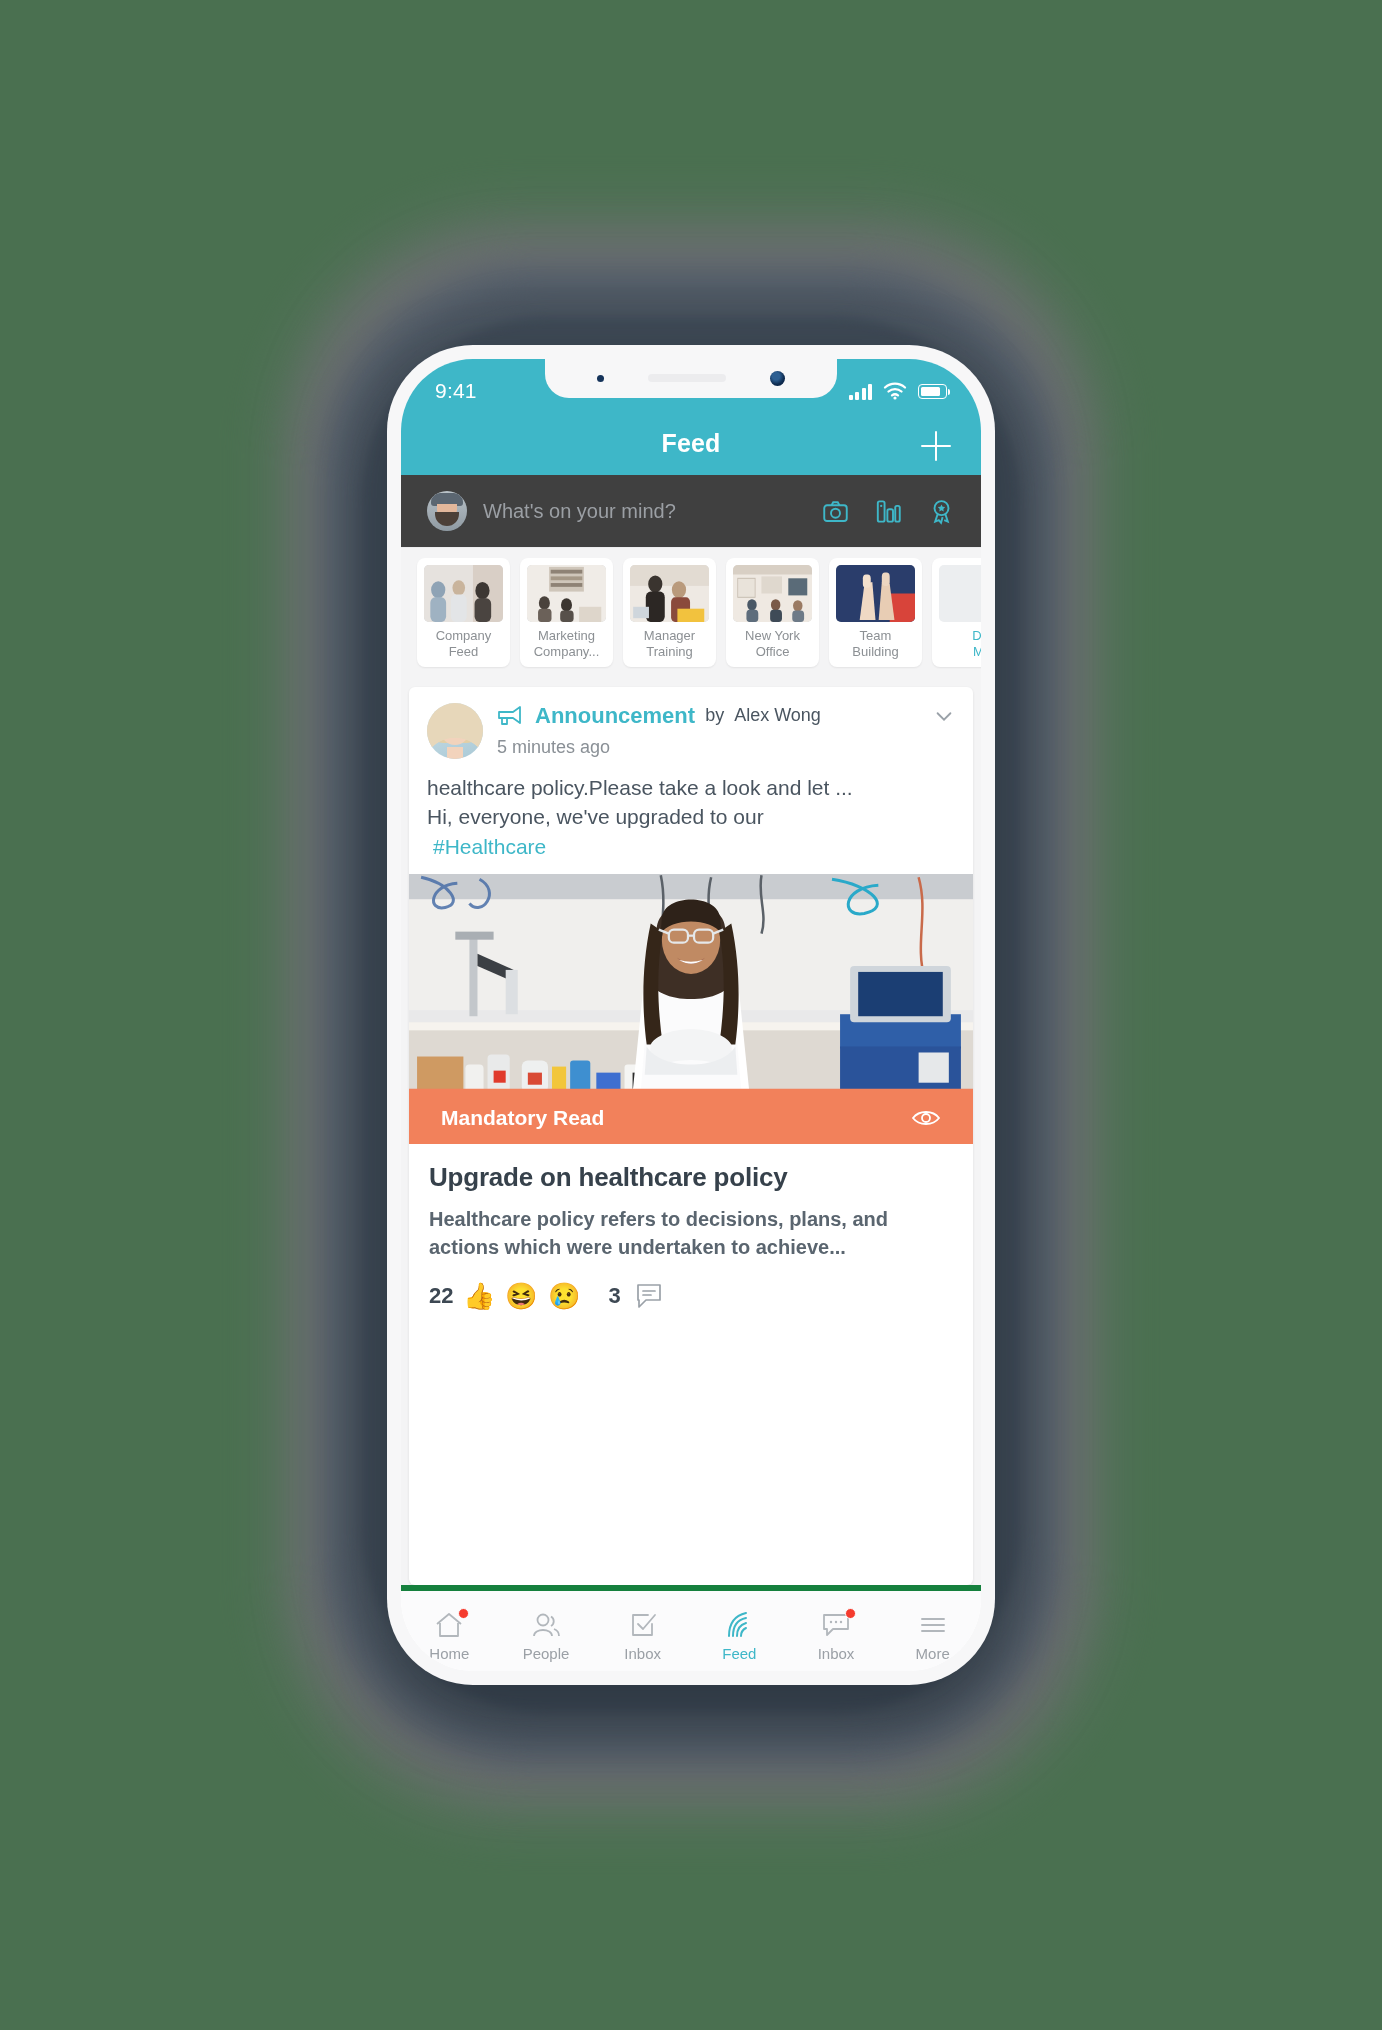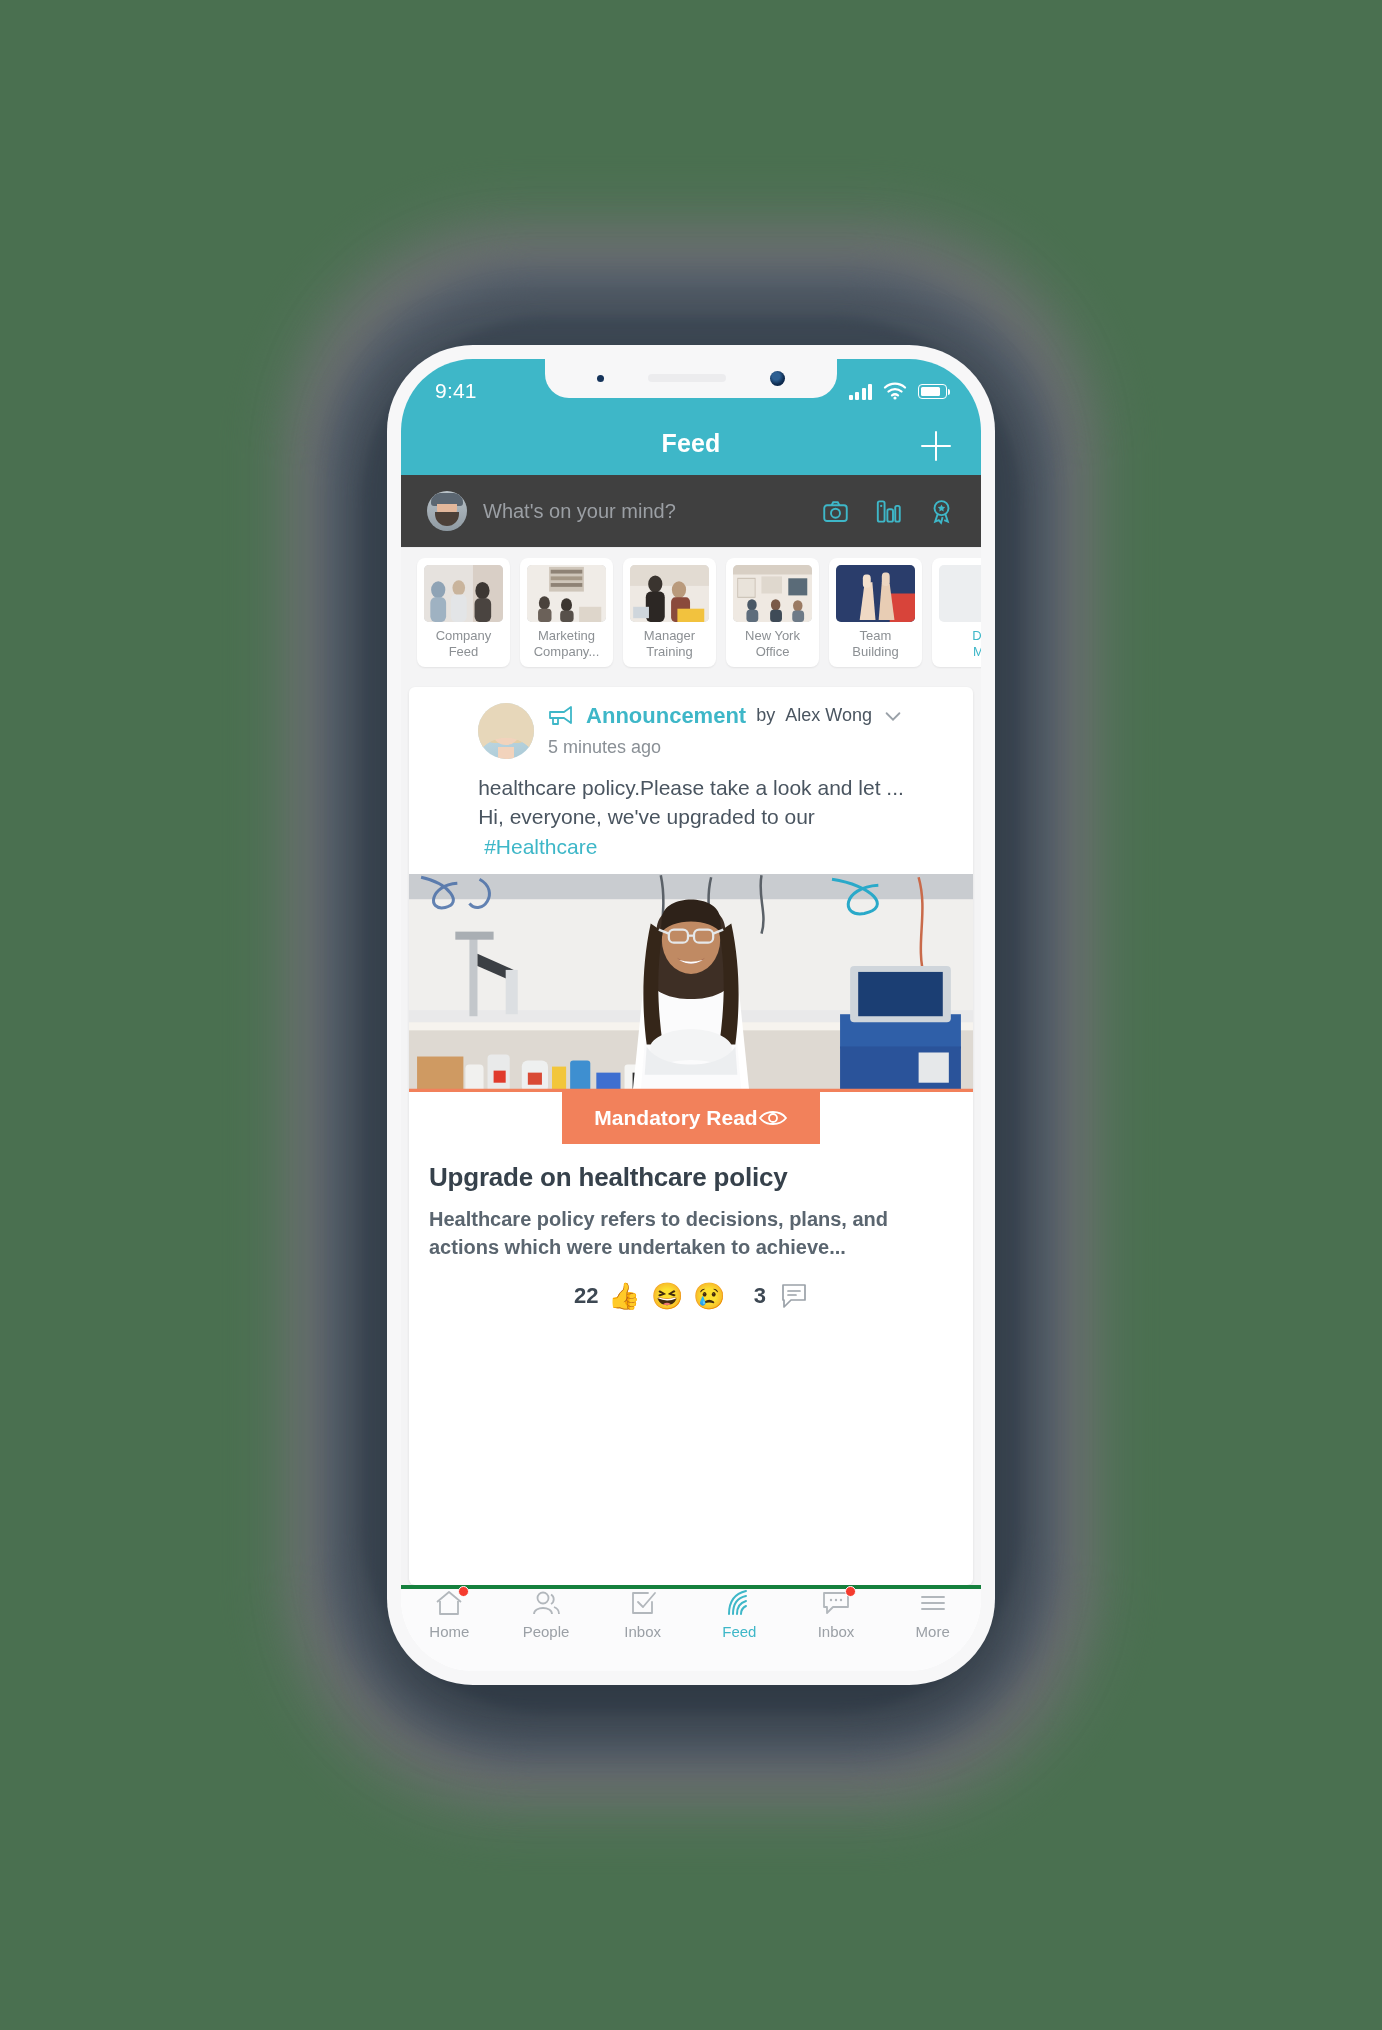--- a/index.html
+++ b/index.html
@@ -174,21 +174,21 @@
   .chan.partial .thumb { background:#eceef0; }
 
   
   .card {
     background:#fff;
     margin: 8px 8px 0 8px;
     border-radius: 6px;
     box-shadow: 0 1px 3px rgba(0,0,0,.09);
     overflow: hidden;
     flex: 1;
-    display:flex; flex-direction: column; align-items: center;
+    display:flex; flex-direction: column;
   }
   .post-head { display:flex; gap: 14px; padding: 16px 18px 8px 18px; }
   .avatar-md {
     width: 56px; height:56px; border-radius:50%; flex:0 0 auto; overflow:hidden;
     background: linear-gradient(160deg,#cfe2ea,#a9c9d6); position:relative;
   }
   .avatar-md .hair { position:absolute; inset:0; background: radial-gradient(circle at 50% 120%, transparent 44%, #e7d7ba 45%); }
   .avatar-md .hair2 { position:absolute; left:3px; right:3px; top:4px; height:36px; background:#e3cfa6; border-radius: 26px 26px 16px 16px; }
   .avatar-md .face { position:absolute; left:14px; right:14px; top:12px; height:30px; background:#f2d3bc; border-radius: 14px 14px 18px 18px; }
   .avatar-md .neck { position:absolute; left:20px; right:20px; bottom:0; height:12px; background:#f2d3bc; }
@@ -229,23 +229,23 @@
   .reacts .num { font-size: 22px; color:#3d4853; font-weight: 600; }
   .reacts .num.second { margin-left: 18px; }
   .emo { font-size: 26px; line-height: 1; }
   .bubble { width: 28px; height: 26px; color:#9aa1a8; margin-left: 4px; }
 
   
   .tabbar {
     flex: 0 0 auto;
     height: 86px;
     background:#FBFBFC;
-    border-top: 4px solid #15803d;
-    display:flex; align-items:flex-start;
-    padding-top: 0;
+    border-top: 6px solid #15803d;
+    display:flex; align-items:center;
+    padding-top: 10px;
   }
   .tab { flex:1; display:flex; flex-direction:column; align-items:center; gap: 6px; position:relative; }
   .tab .ti { width: 30px; height: 28px; color:#b2b7bc; position:relative; }
   .tab .tl { font-size: 15px; color:#9ba0a6; }
   .tab.active .ti { color:#3EB7C8; }
   .tab.active .tl { color:#3EB7C8; }
   .dot {
     position:absolute; top:-3px; right:-5px;
     width: 11px; height:11px; border-radius:50%; background:#f53b2e;
     border: 1.5px solid #FBFBFC;

